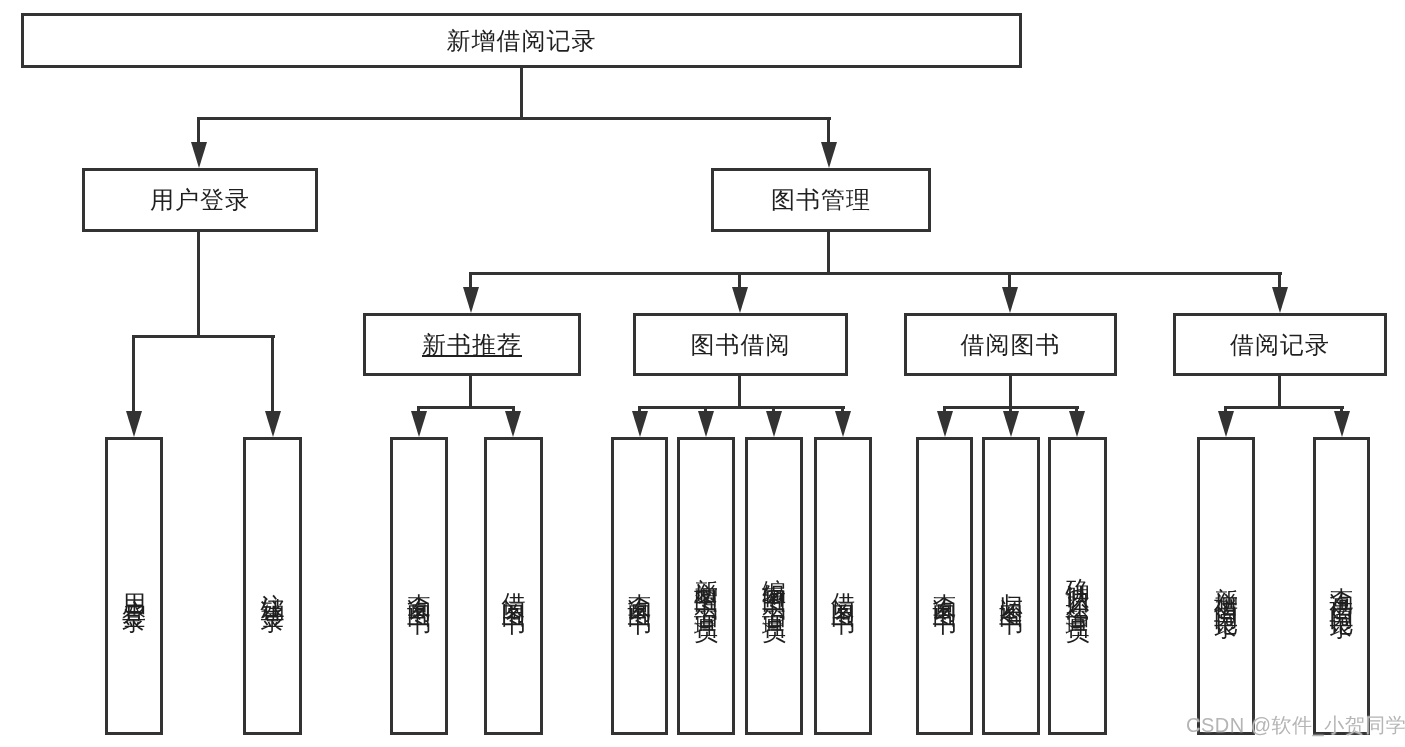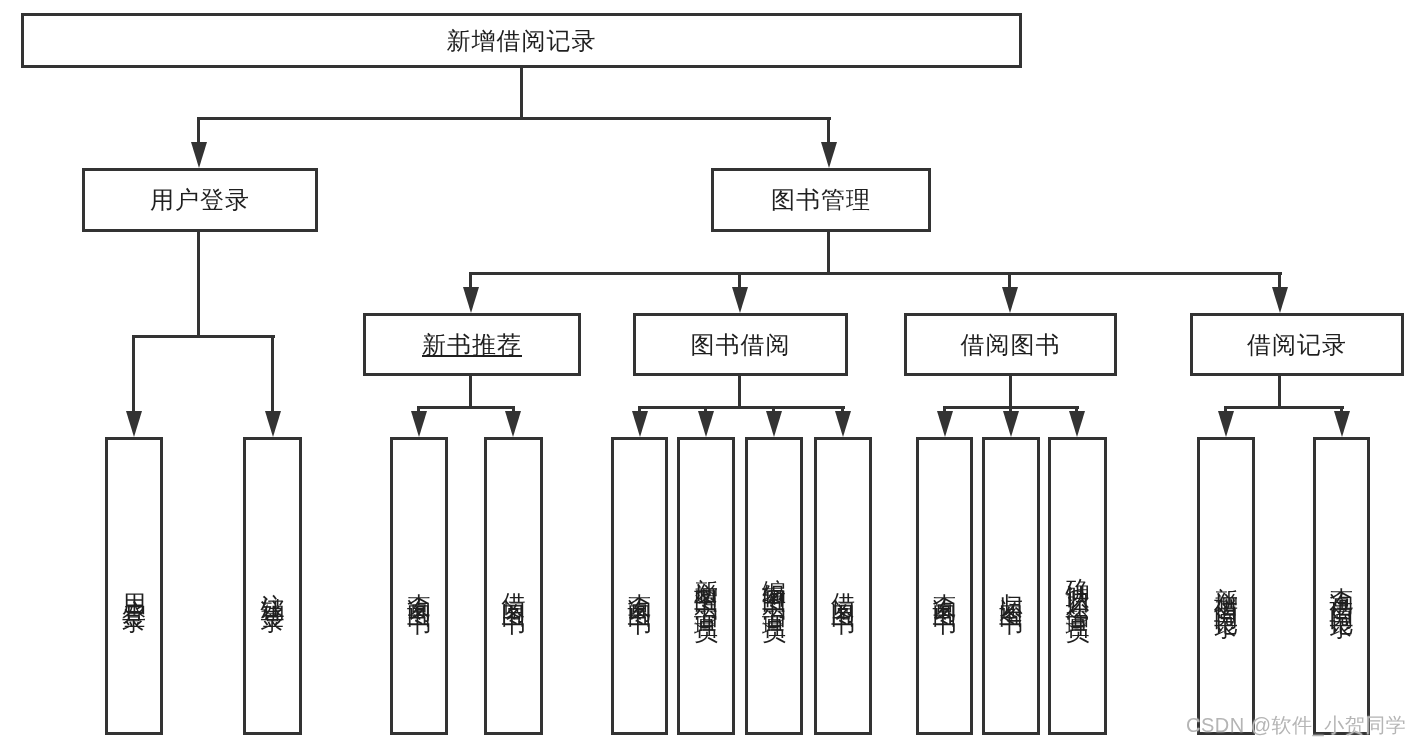--- a/index.html
+++ b/index.html
@@ -131,21 +131,21 @@
 
   <div class="hbox" style="left:363px;top:313px;width:218px;height:63px;text-decoration:underline;">
     <span>新书推荐</span>
   </div>
   <div class="hbox" style="left:633px;top:313px;width:215px;height:63px;">
     <span>图书借阅</span>
   </div>
   <div class="hbox" style="left:904px;top:313px;width:213px;height:63px;">
     <span>借阅图书</span>
   </div>
-  <div class="hbox" style="left:1173px;top:313px;width:214px;height:63px;margin-left:17px;">
+  <div class="hbox" style="left:1173px;top:313px;width:214px;height:63px;">
     <span>借阅记录</span>
   </div>
 
   <div class="vbox" style="left:105px;width:58px;">
     <span class="vtext">用户登录</span>
   </div>
   <div class="vbox" style="left:243px;width:59px;">
     <span class="vtext">注销登录</span>
   </div>
 

